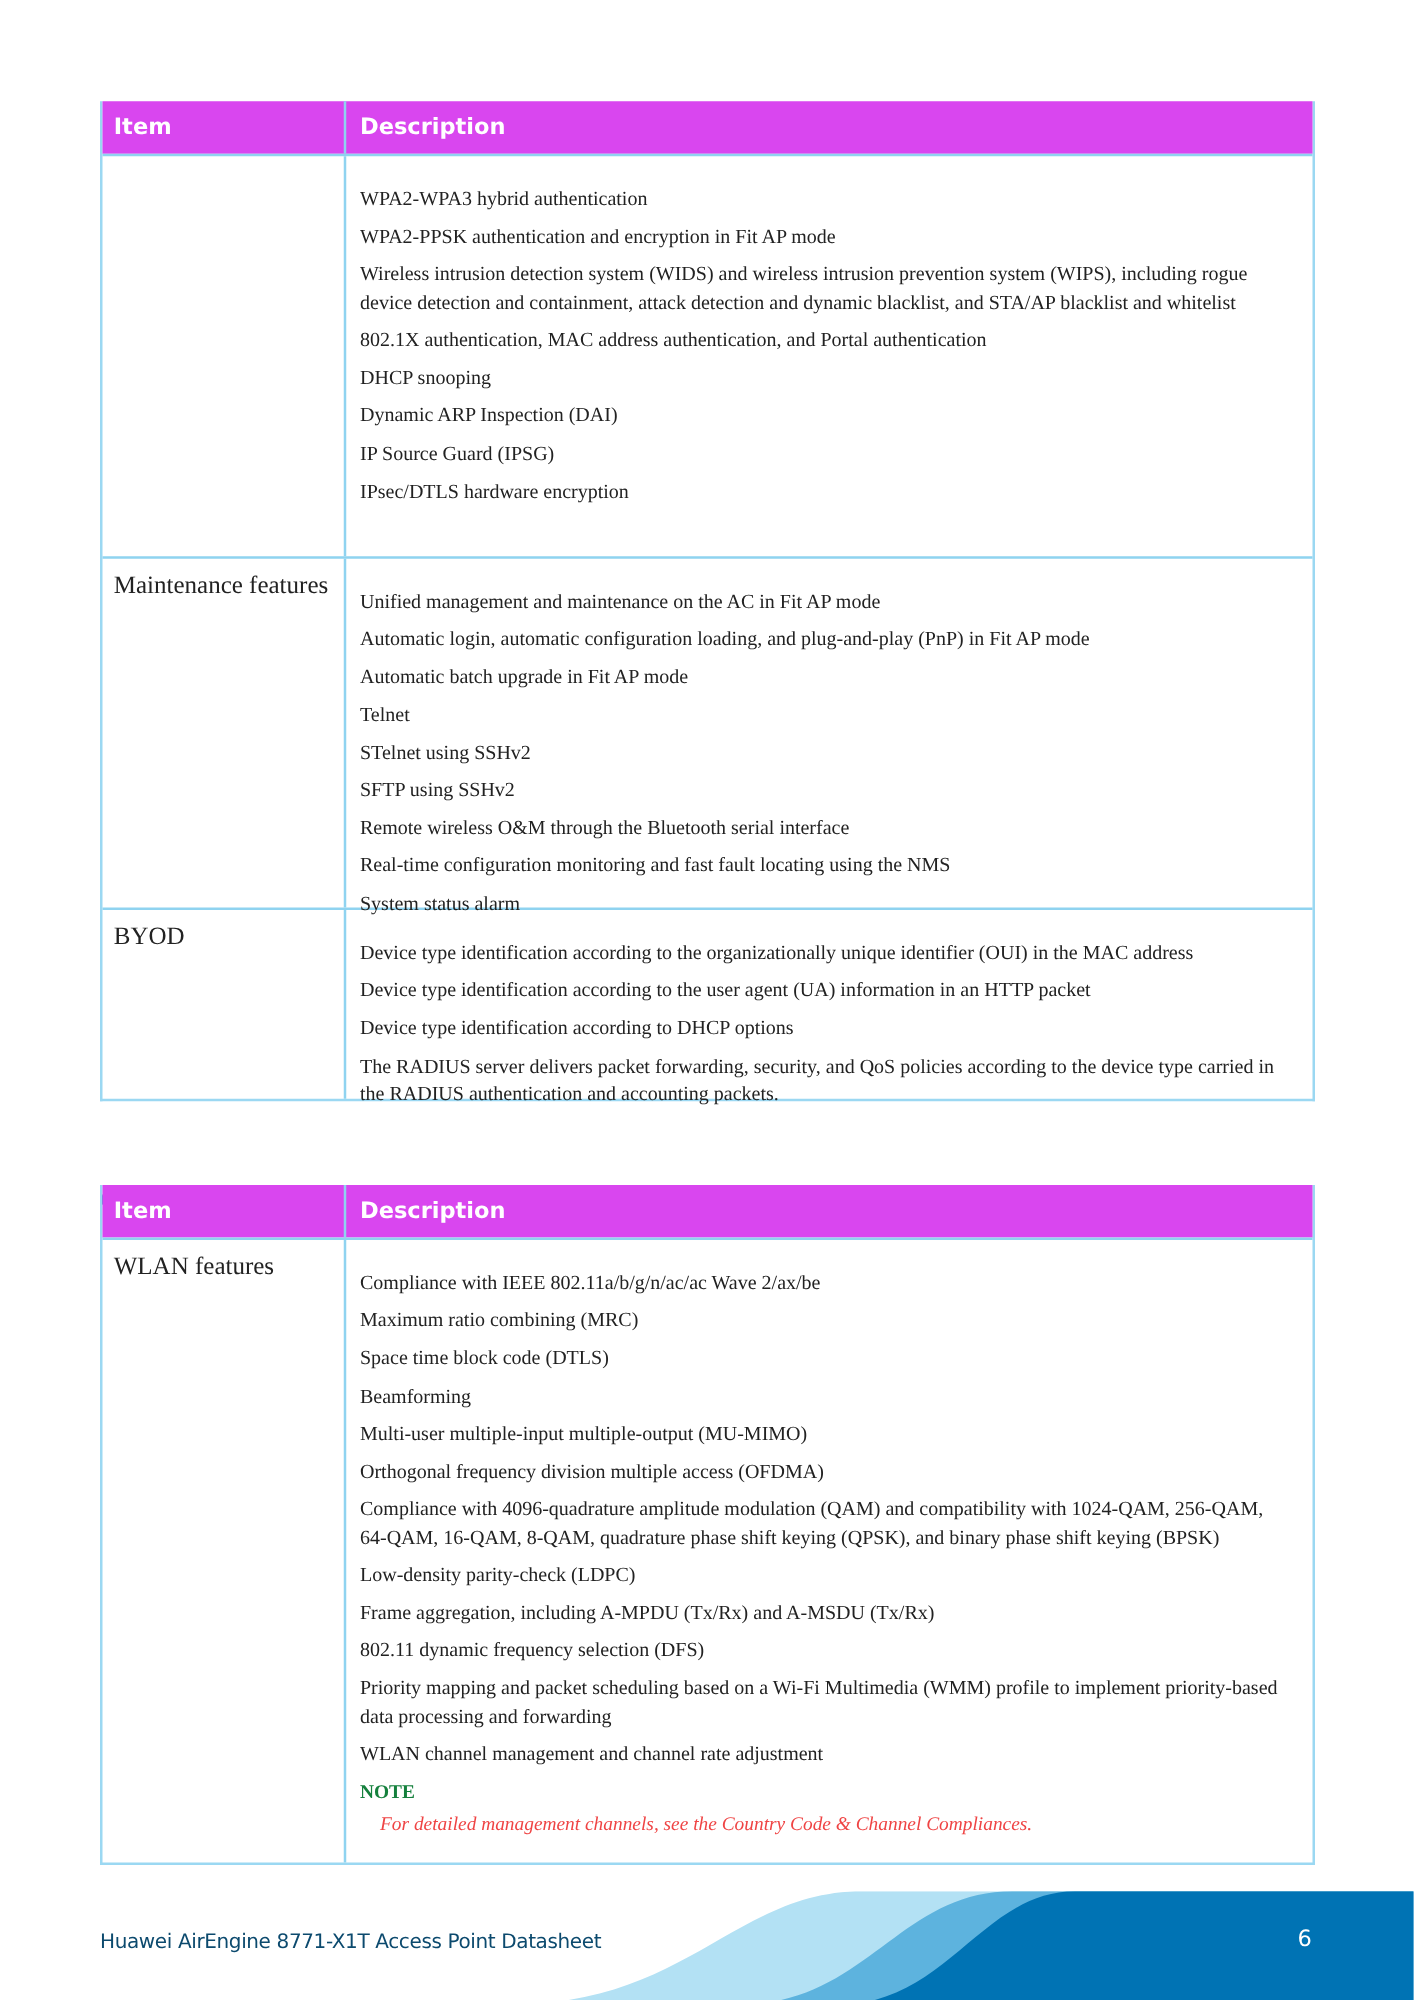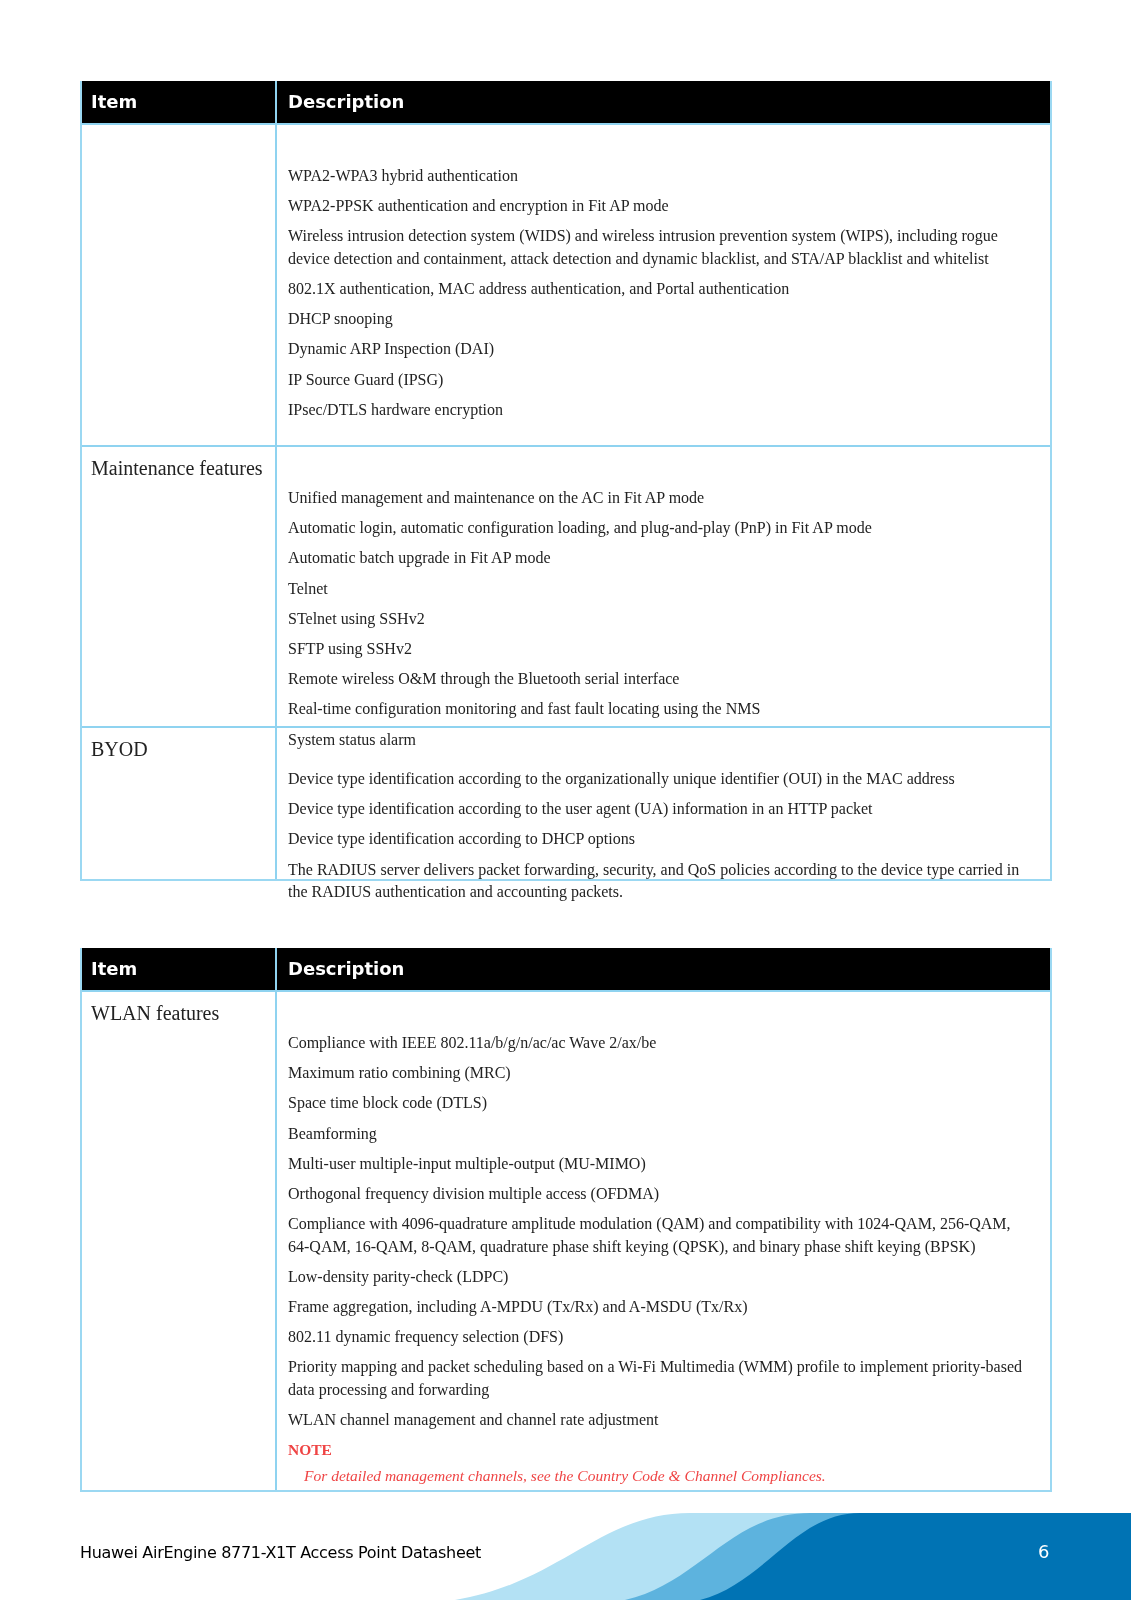--- a/index.html
+++ b/index.html
@@ -4,46 +4,46 @@
 <style>
   * { box-sizing: border-box; margin: 0; padding: 0; }
   html, body { width: 1131px; height: 1600px; background: #ffffff; overflow: hidden; }
   body { position: relative; font-family: "Liberation Serif", "DejaVu Serif", serif; color: #222; }
 
   .tbl {
     position: absolute; left: 80px; width: 972px;
     border: 2px solid #9bd8f2; border-top: none;
   }
   .tbl-head {
-    display: flex; height: 42px; background: #000000;
+    display: flex; height: 42px; background: #d946ef;
     color: #ffffff; font-family: "DejaVu Sans", "Liberation Sans", sans-serif;
     font-weight: bold; font-size: 18px;
   }
   .tbl-head .c1 { width: 195px; padding: 10px 0 0 9px; border-right: 2px solid #8fd3f0; }
   .tbl-head .c2 { flex: 1; padding: 10px 0 0 11px; }
 
   .row { display: flex; border-top: 2px solid #8fd3f0; }
   .row:first-of-type { border-top: none; }
   .row .c1 { width: 195px; border-right: 2px solid #8fd3f0; padding: 10px 0 0 9px; font-size: 20px; line-height: 22.5px; }
-  .row .c2 { flex: 1; padding: 20px 20px 6px 11px; margin-top: 16px; }
+  .row .c2 { flex: 1; padding: 20px 20px 6px 11px; }
   .item { font-size: 16px; line-height: 22.5px; margin: 4px 0 7.7px 0; }
-  .note-label { font-size: 15.5px; font-weight: bold; color: #ef4444; margin: 4px 0 4px 0; line-height: 22px; }
+  .note-label { font-size: 15.5px; font-weight: bold; color: #15803d; margin: 4px 0 4px 0; line-height: 22px; }
   .note-text { font-size: 15.5px; font-style: italic; color: #ef4444; padding-left: 16px; line-height: 22px; margin-bottom: 6px; }
 
   .section-title {
     position: absolute; left: 80px; top: 948px;
     font-family: "DejaVu Sans", "Liberation Sans", sans-serif; font-weight: bold;
     font-size: 21px; color: #0a6fae;
   }
 
   .footer-wave { position: absolute; left: 0; top: 1513px; width: 1131px; height: 87px; }
   .footer-title {
     position: absolute; left: 80px; top: 1543px;
     font-family: "DejaVu Sans", "Liberation Sans", sans-serif; font-size: 16px;
-    color: #000000; letter-spacing: -0.3px;
+    color: #0c4a6e; letter-spacing: -0.3px;
   }
   .page-num {
     position: absolute; left: 1038px; top: 1541px;
     font-family: "DejaVu Sans", "Liberation Sans", sans-serif; font-size: 18px; color: #ffffff;
   }
 </style>
 </head>
 <body>
 
 <div class="tbl" style="top:81px;">

